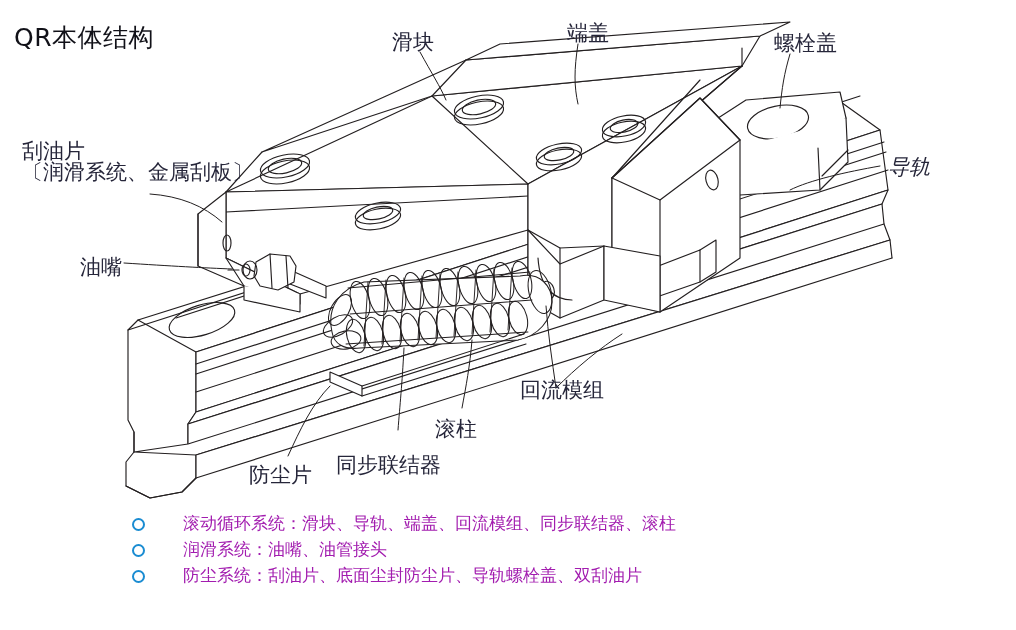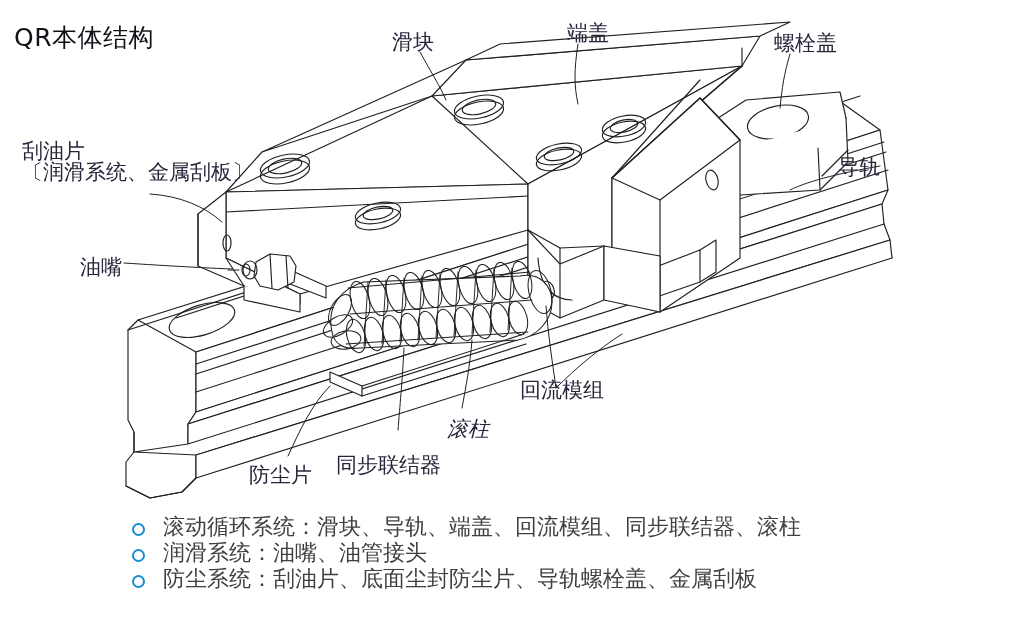--- a/index.html
+++ b/index.html
@@ -52,23 +52,23 @@
     width: 13px;
     height: 13px;
     border: 2.6px solid #1a8cd2;
     border-radius: 50%;
     box-sizing: border-box;
     flex: 0 0 auto;
     position: relative;
     top: 2px;
   }
   .legend-text {
-    margin-left: 18px;
-    font-size: 22px;
-    color: #404040;
+    margin-left: 38px;
+    font-size: 17px;
+    color: #a21caf;
     white-space: pre;
   }
 </style>
 </head>
 <body>
 
 <div id="page-title">QR本体结构</div>
 
 <svg id="diagram-svg" width="1016" height="630" viewBox="0 0 1016 630">
   <g fill="none" stroke="#231f20" stroke-width="1.15" stroke-linejoin="round" stroke-linecap="round">
@@ -284,40 +284,40 @@
     </g>
   </g>
 </svg>
 
 <div class="callout-label" style="left:392px; top:32px;">滑块</div>
 
 <div class="callout-label" style="left:567px; top:23px;">端盖</div>
 
 <div class="callout-label" style="left:774px; top:33px;">螺栓盖</div>
 
-<div class="callout-label" style="left:838px; top:157px;">导轨</div>
+<div class="callout-label" style="left:888px; top:157px;font-style:italic;">导轨</div>
 
 <div class="callout-label" style="left:22px; top:141px;"><span>刮油片</span><br><span>〔润滑系统、金属刮板〕</span></div>
 
 <div class="callout-label" style="left:80px; top:257px;">油嘴</div>
 
 <div class="callout-label" style="left:520px; top:380px;">回流模组</div>
 
-<div class="callout-label" style="left:447px; top:419px;font-style:italic;">滚柱</div>
+<div class="callout-label" style="left:435px; top:419px;">滚柱</div>
 
 <div class="callout-label" style="left:336px; top:455px;">同步联结器</div>
 
 <div class="callout-label" style="left:249px; top:465px;">防尘片</div>
 
 <div id="legend">
   <div class="legend-row">
     <span class="legend-bullet"></span>
     <span class="legend-text">滚动循环系统：滑块、导轨、端盖、回流模组、同步联结器、滚柱</span>
   </div>
   <div class="legend-row">
     <span class="legend-bullet"></span>
     <span class="legend-text">润滑系统：油嘴、油管接头</span>
   </div>
   <div class="legend-row">
     <span class="legend-bullet"></span>
-    <span class="legend-text">防尘系统：刮油片、底面尘封防尘片、导轨螺栓盖、金属刮板</span>
+    <span class="legend-text">防尘系统：刮油片、底面尘封防尘片、导轨螺栓盖、双刮油片</span>
   </div>
 </div>
 
 </body></html>

